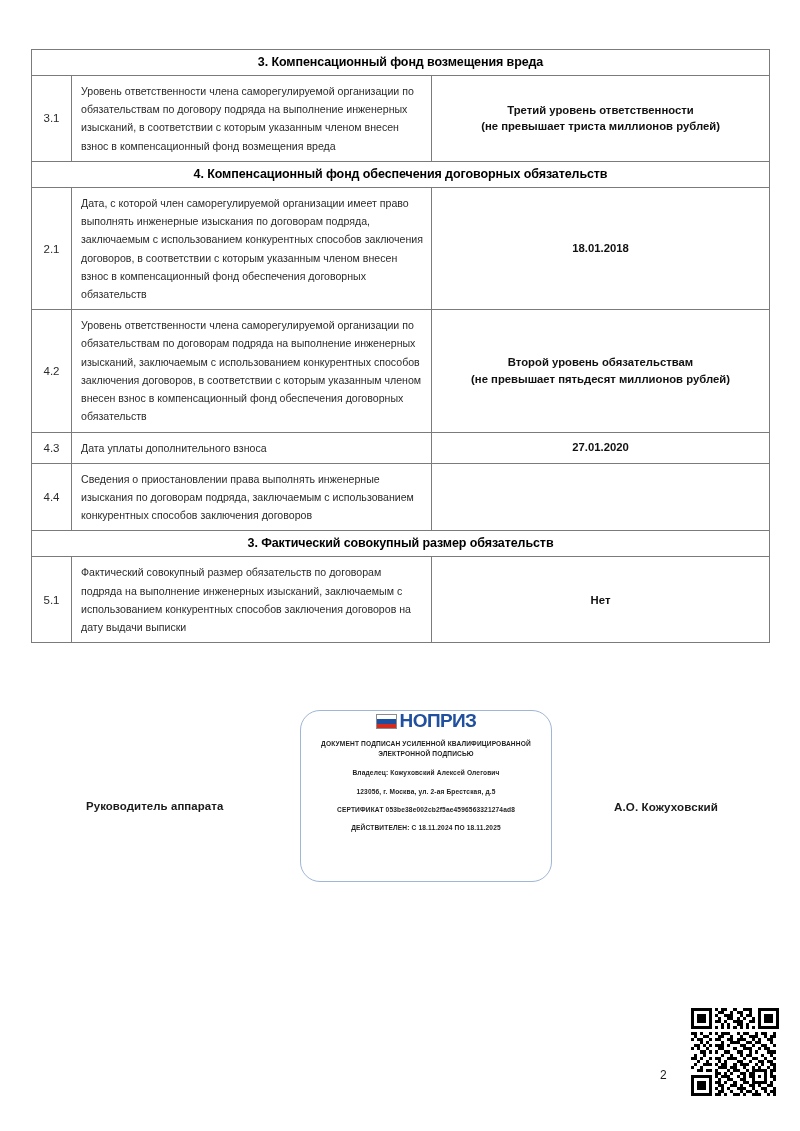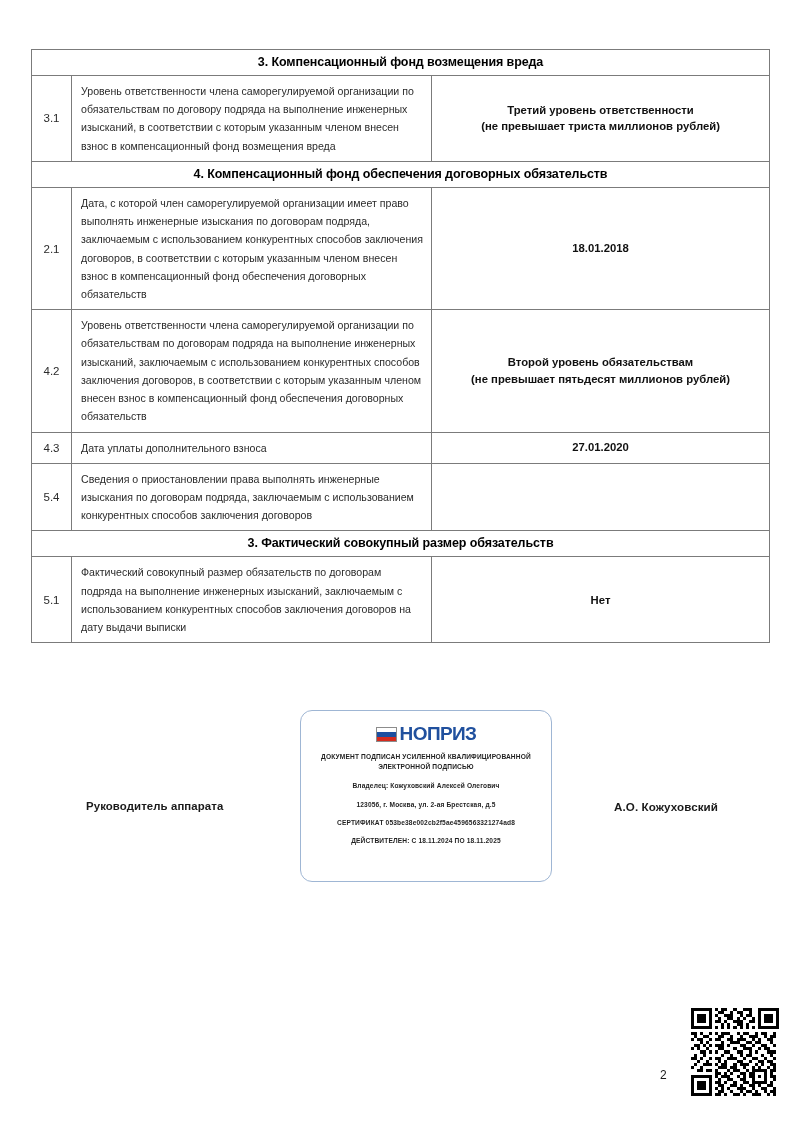--- a/index.html
+++ b/index.html
@@ -107,25 +107,24 @@
     letter-spacing: 0.1px;
   }
 
   .stamp {
     position: absolute;
     left: 300px;
     top: 0px;
     width: 252px;
     height: 172px;
     border: 1.3px solid #9fb6d4;
-    border-radius: 12px;
+    border-radius: 20px;
     background: #ffffff;
     box-sizing: border-box;
     text-align: center;
-    padding-top: 13px;
   }
 
   .stamp-logo {
     display: inline-flex;
     align-items: center;
     justify-content: center;
     gap: 3px;
     margin-bottom: 9px;
   }
   .flag {
@@ -225,21 +224,21 @@
           <span>Второй уровень обязательствам</span><br>
           <span>(не превышает пятьдесят миллионов рублей)</span>
         </td>
       </tr>
       <tr>
         <td class="cell-num">4.3</td>
         <td class="cell-desc">Дата уплаты дополнительного взноса</td>
         <td class="cell-val">27.01.2020</td>
       </tr>
       <tr>
-        <td class="cell-num">5.4</td>
+        <td class="cell-num">4.4</td>
         <td class="cell-desc">Сведения о приостановлении права выполнять инженерные изыскания по договорам подряда, заключаемым с использованием конкурентных способов заключения договоров</td>
         <td class="cell-val empty"></td>
       </tr>
 
       <tr>
         <td class="section-band" colspan="3">3. Фактический совокупный размер обязательств</td>
       </tr>
       <tr>
         <td class="cell-num">5.1</td>
         <td class="cell-desc">Фактический совокупный размер обязательств по договорам подряда на выполнение инженерных изысканий, заключаемым с использованием конкурентных способов заключения договоров на дату выдачи выписки</td>

